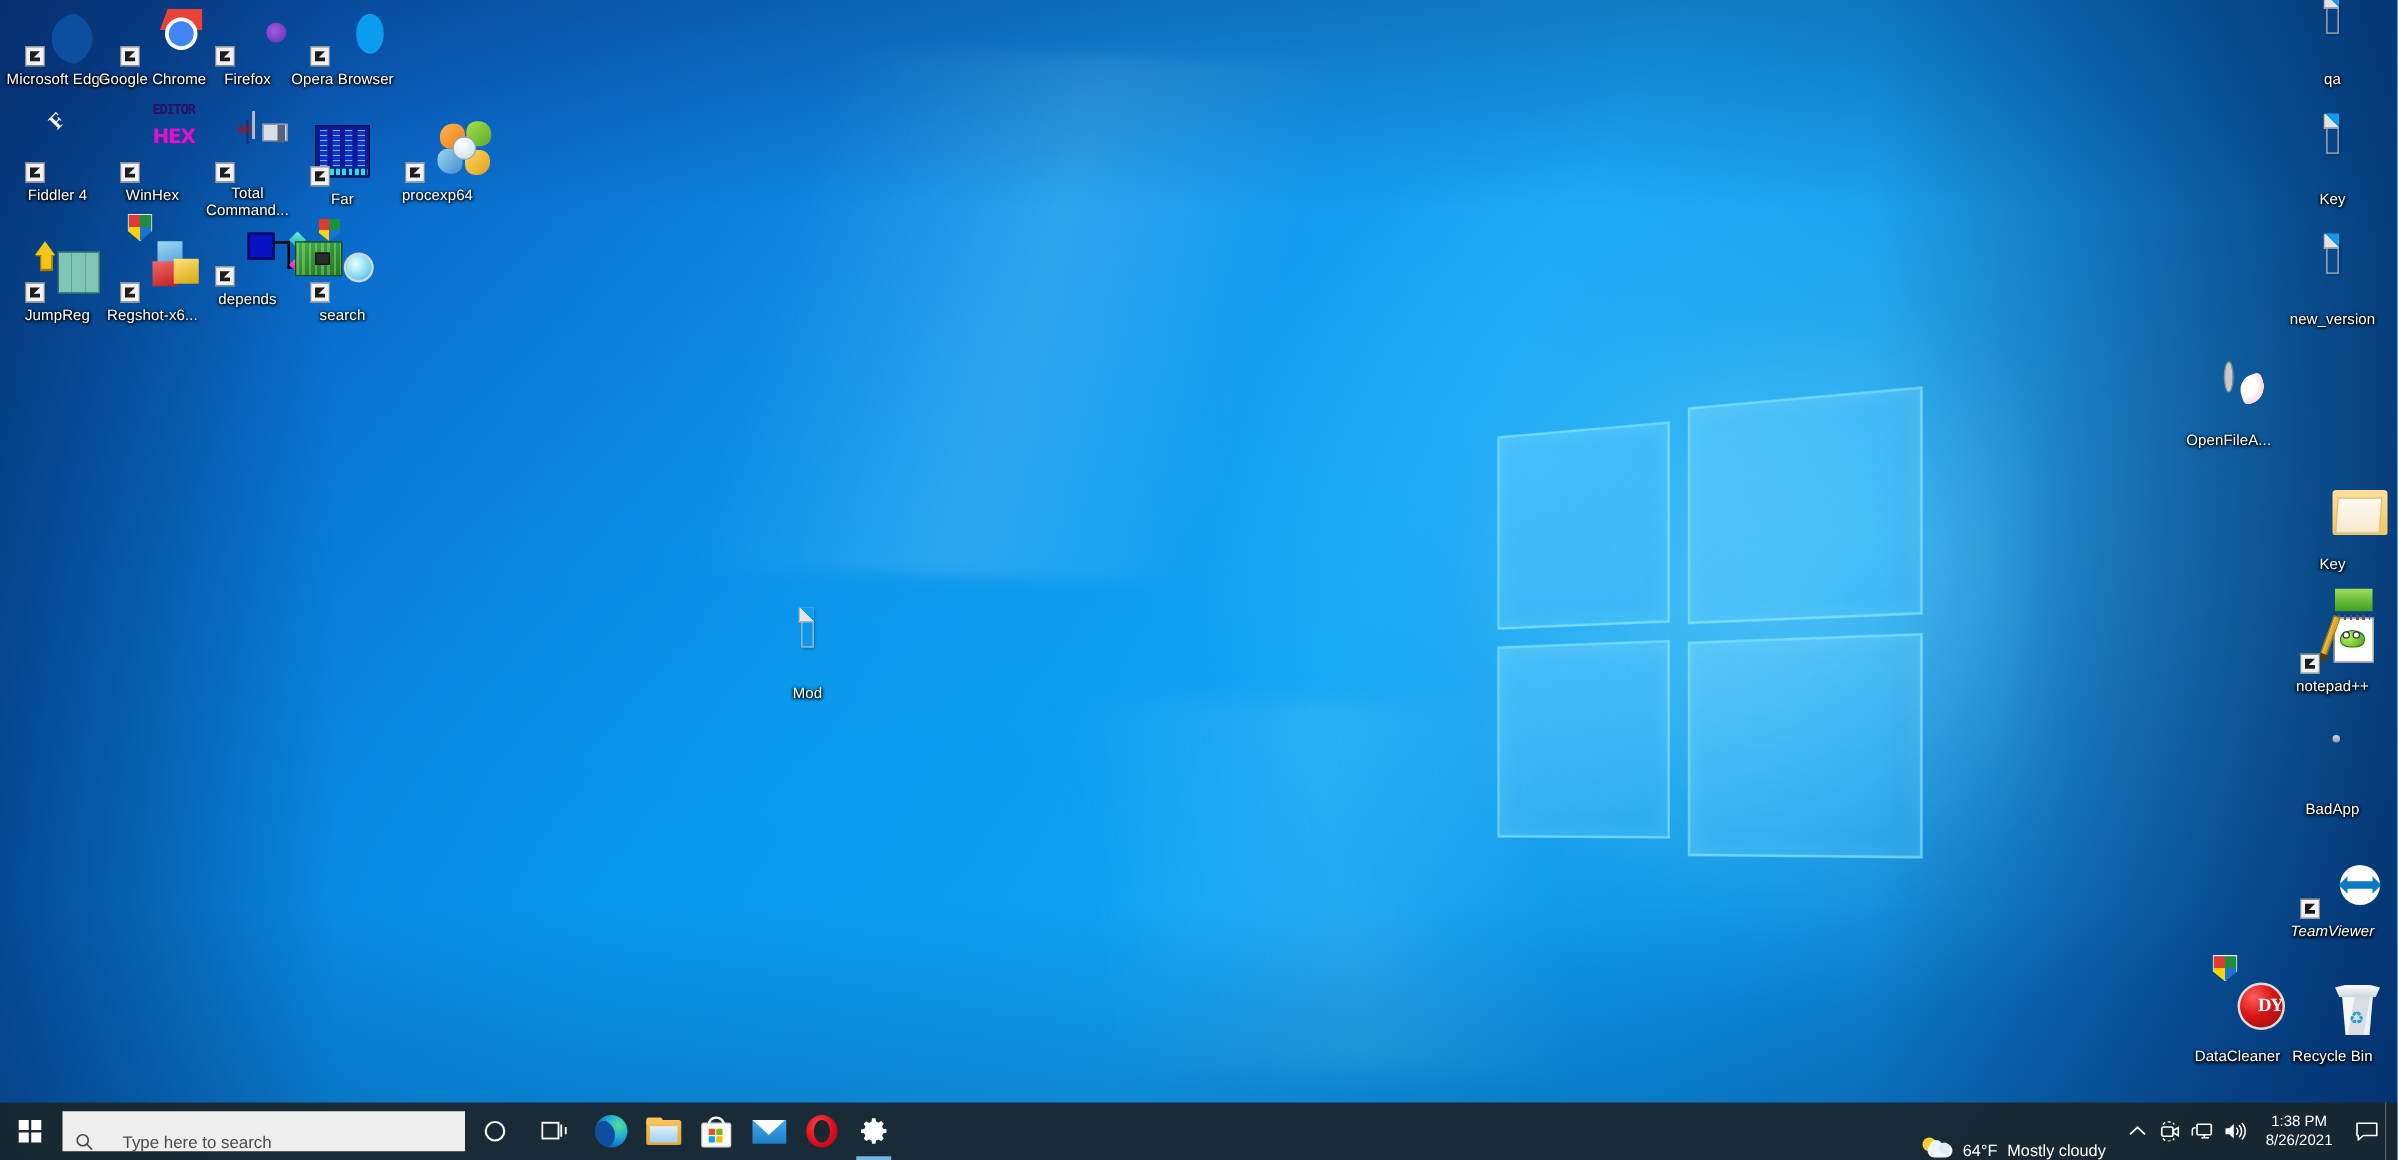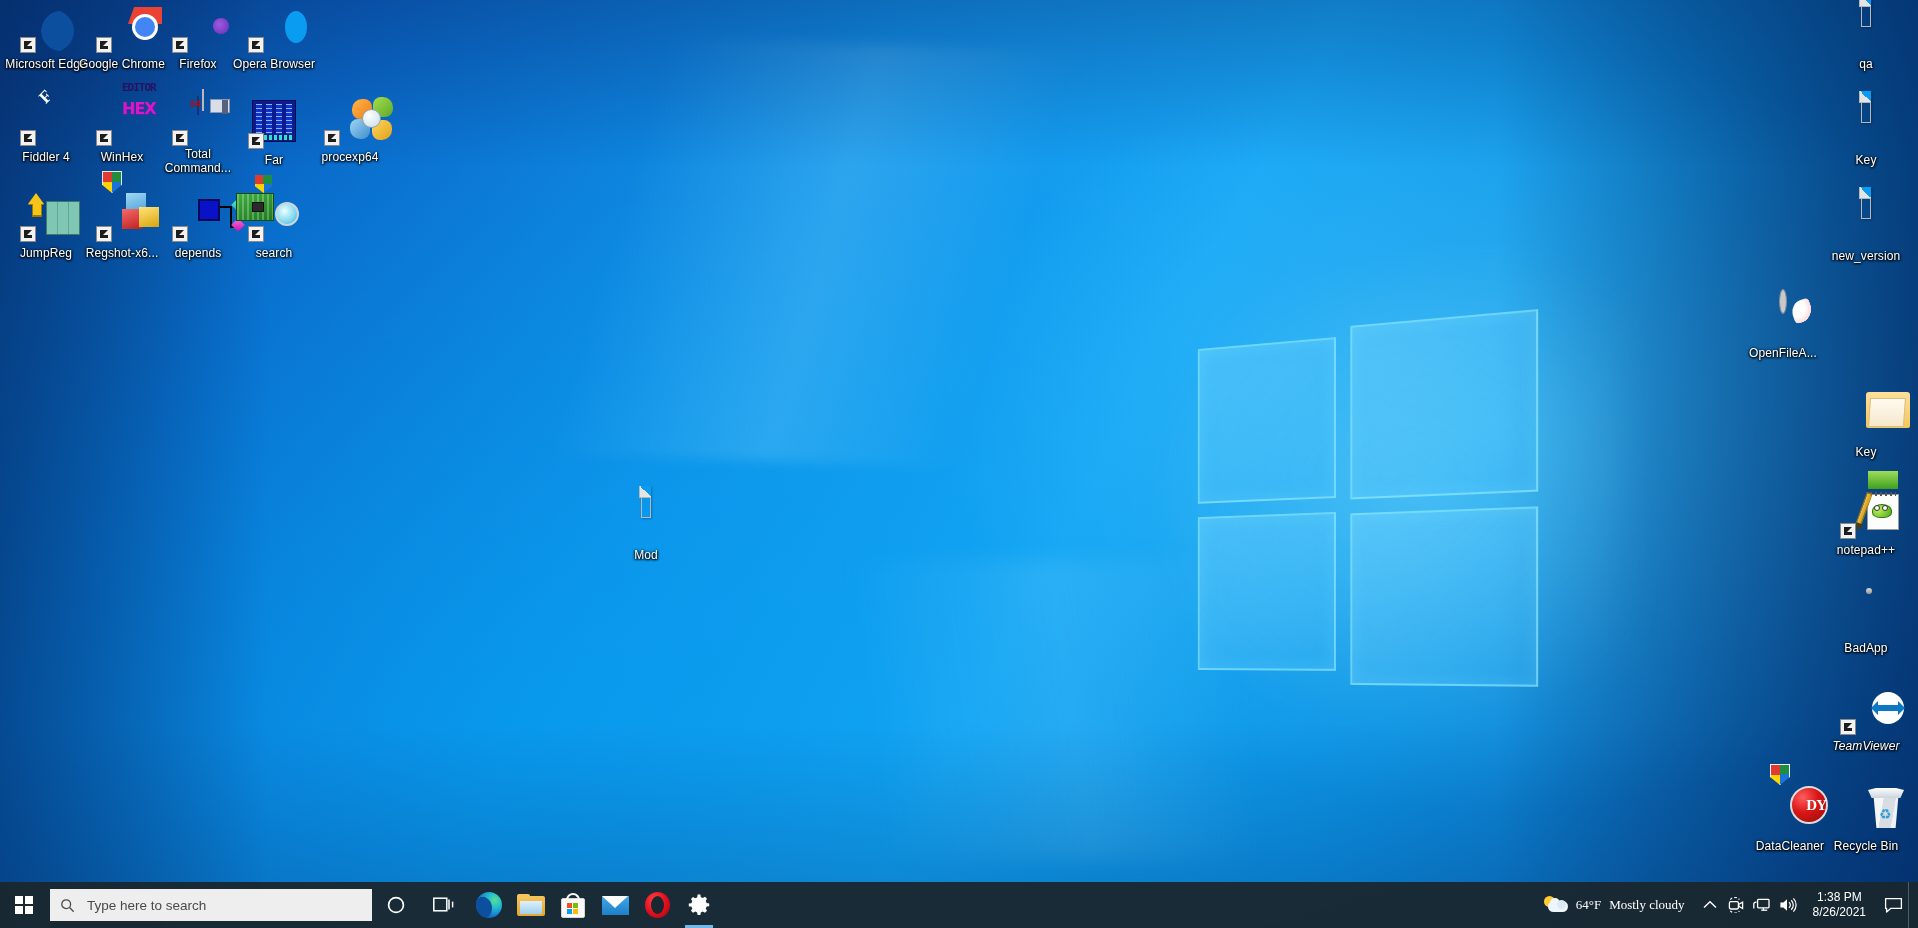--- a/index.html
+++ b/index.html
@@ -441,43 +441,43 @@
   #start-button {
     width: 48px; height: 46px;
     display: flex; align-items: center; justify-content: center;
     cursor: default;
   }
   .win-logo { width: 18px; height: 18px; display: grid; grid-template-columns: 1fr 1fr; grid-template-rows: 1fr 1fr; gap: 2px; }
   .win-logo i { background: #ffffff; display: block; }
   #search-box {
     width: 322px; height: 32px; margin-left: 2px;
     background: #eeeeee; color: #4c4c4c;
-    display: flex; align-items: center;
-    padding: 0 10px; gap: 12px;
+    display: flex; align-items: flex-end;
+    padding: 0 10px; gap: 23px;
     cursor: text;
   }
   #search-placeholder { font-size: 13.5px; color: #4a4a4a; }
   .tb-button {
     width: 48px; height: 46px;
     display: flex; align-items: center; justify-content: center;
     position: relative; cursor: default;
   }
   .tb-app { width: 42px; }
   .active-underline {
     position: absolute; left: 7px; right: 7px; bottom: 0; height: 3px;
     background: #6fb8e8;
   }
   #tray {
     margin-left: auto;
     display: flex; align-items: center; height: 46px;
     padding-right: 2px;
   }
   #weather {
-    display: flex; align-items: center; gap: 8px;
-    padding: 0 12px 0 10px; height: 46px; font-size: 13px; cursor: default; font-family: Liberation Serif, serif;
+    display: flex; align-items: flex-end; gap: 8px;
+    padding: 0 12px 0 10px; height: 46px; font-size: 13px; cursor: default;
   }
   .tray-icon {
     width: 26px; height: 46px;
     display: flex; align-items: center; justify-content: center; cursor: default;
   }
   #clock {
     height: 46px; padding: 0 12px;
     display: flex; flex-direction: column; align-items: center; justify-content: center;
     font-size: 12px; line-height: 15px; cursor: default;
   }
@@ -550,21 +550,21 @@
         <div><span class="icon-label">procexp64</span></div>
       </div>
       <div class="icon-cell" style="left: 0px; top: 193px;">
         <div class="icon-art"><span class="jumpreg-ico"><span class="cube"></span><span class="arrow"></span></span><span class="shortcut-arrow"></span></div>
         <div><span class="icon-label">JumpReg</span></div>
       </div>
       <div class="icon-cell" style="left: 76px; top: 193px; text-decoration: underline;">
         <div class="icon-art"><span class="regshot-ico"><span class="cb cb1"></span><span class="cb cb2"></span><span class="cb cb3"></span><span class="shield"></span></span><span class="shortcut-arrow"></span></div>
         <div><span class="icon-label">Regshot-x6...</span></div>
       </div>
-      <div class="icon-cell" style="left: 152px; top: 193px;">
+      <div class="icon-cell" style="left: 152px; top: 180px;">
         <div class="icon-art"><span class="depends-ico"><span class="sq"></span><span class="ln1"></span><span class="ln2"></span><span class="ln3"></span><span class="d1"></span><span class="d2"></span></span><span class="shortcut-arrow"></span></div>
         <div><span class="icon-label">depends</span></div>
       </div>
       <div class="icon-cell" style="left: 228px; top: 193px;">
         <div class="icon-art"><span class="smsniff-ico"><span class="board"></span><span class="chip"></span><span class="glass"></span><span class="shield"></span></span><span class="shortcut-arrow"></span></div>
         <div><span class="icon-label">search</span></div>
       </div>
       <div class="icon-cell" style="left: 600px; top: 495px;">
         <div class="icon-art"><span class="doc-ico"><span class="lines"></span></span></div>
         <div><span class="icon-label">Mod</span></div>

